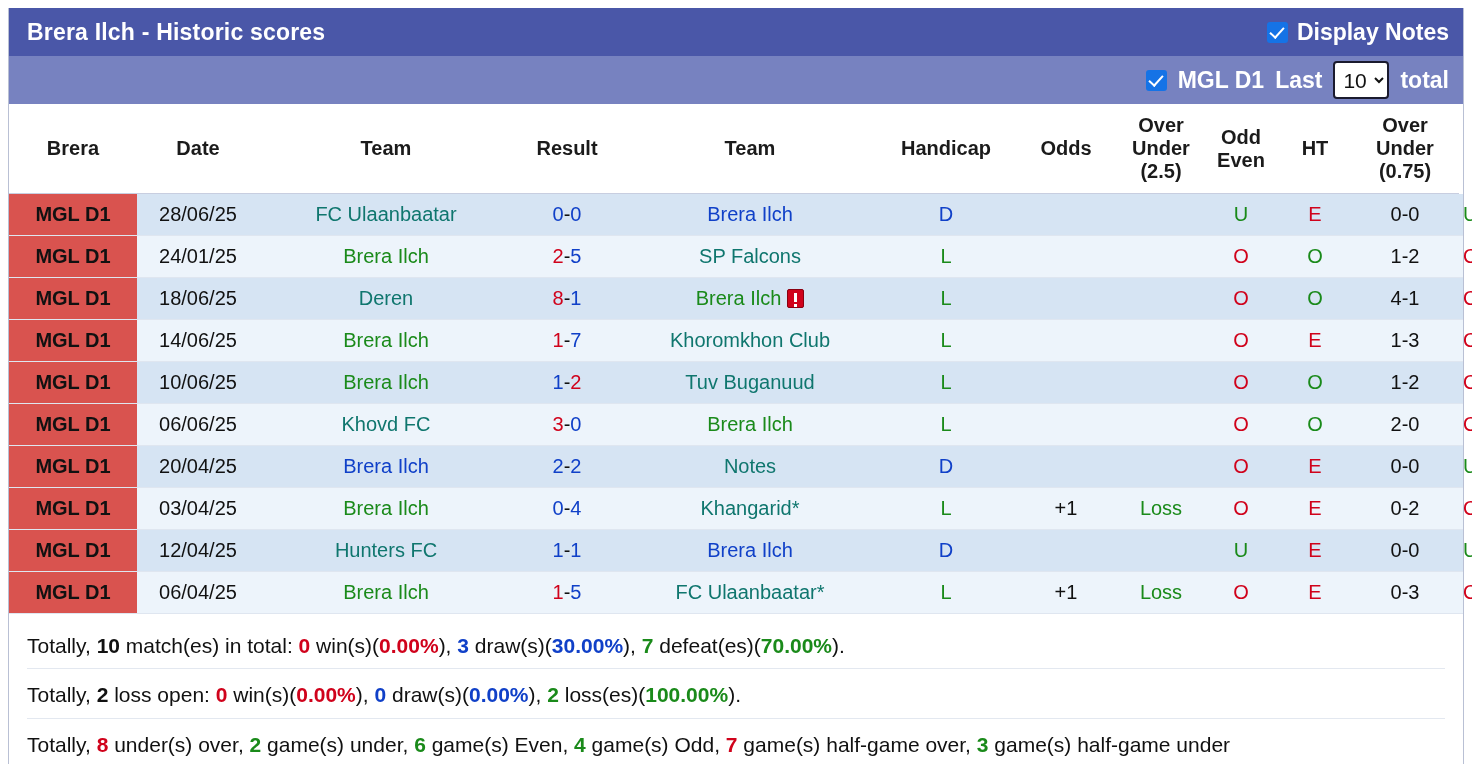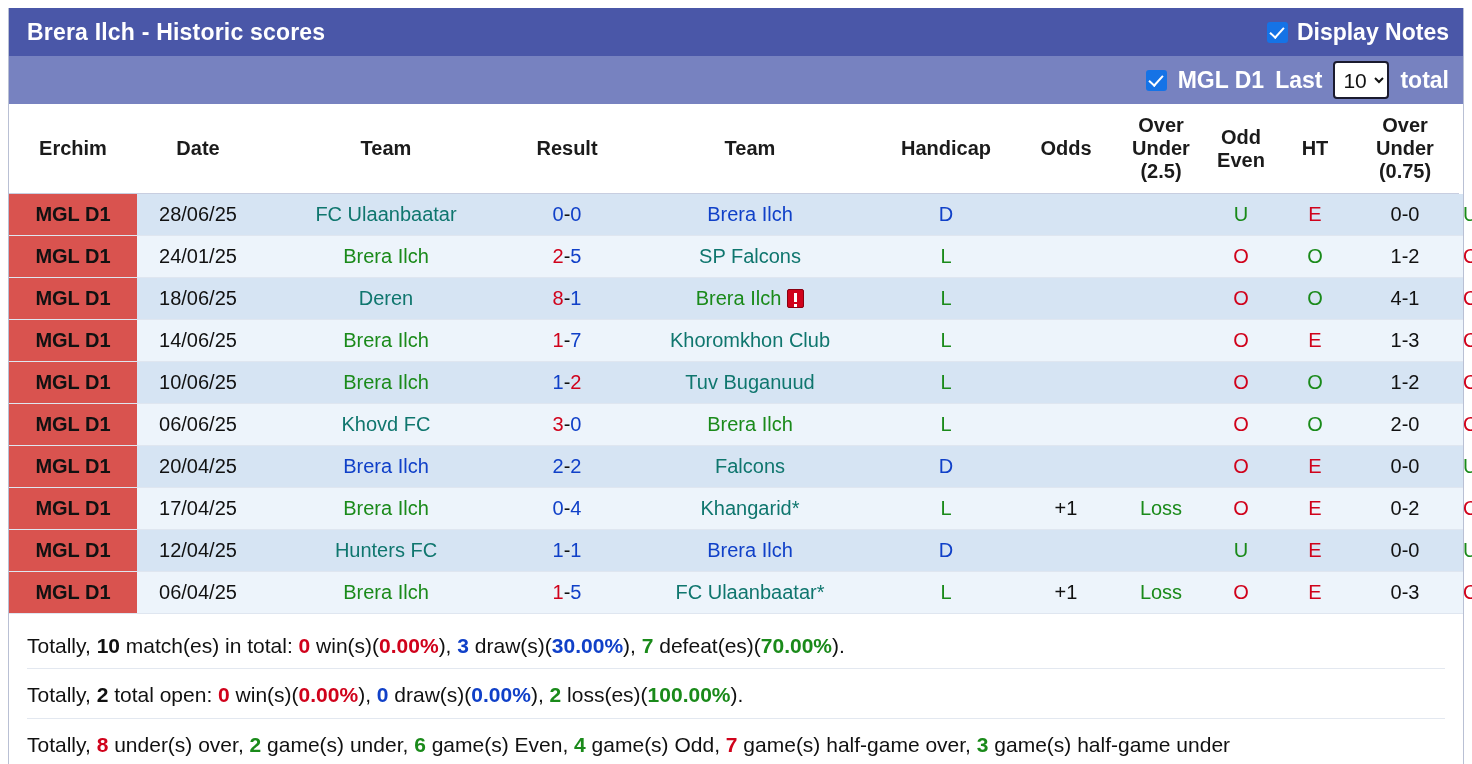--- a/index.html
+++ b/index.html
@@ -195,21 +195,21 @@
         <col style="width:258px">
         <col style="width:134px">
         <col style="width:106px">
         <col style="width:84px">
         <col style="width:76px">
         <col style="width:72px">
         <col style="width:108px">
       </colgroup>
       <thead>
         <tr>
-          <th>Erchim</th>
+          <th>Brera</th>
           <th>Date</th>
           <th>Team</th>
           <th>Result</th>
           <th>Team</th>
           <th>Handicap</th>
           <th>Odds</th>
           <th>
             <span>Over</span><br>
             <span>Under</span><br>
             <span>(2.5)</span>
@@ -309,32 +309,32 @@
             <td><span class="red">O</span></td>
             <td><span class="green">O</span></td>
             <td>2-0</td>
             <td><span class="red">O</span></td>
           </tr>
           <tr class="row-odd">
             <td class="matchcell">MGL D1</td>
             <td>20/04/25</td>
             <td><span class="blue">Brera Ilch</span></td>
             <td><span class="blue">2</span><span class="scoresep">-</span><span class="blue">2</span></td>
-            <td><span class="black">Falcons</span></td>
+            <td><span class="black">Notes</span></td>
             <td><span class="blue">D</span></td>
             <td></td>
             <td></td>
             <td><span class="red">O</span></td>
             <td><span class="red">E</span></td>
             <td>0-0</td>
             <td><span class="green">U</span></td>
           </tr>
           <tr class="row-even">
             <td class="matchcell">MGL D1</td>
-            <td>17/04/25</td>
+            <td>03/04/25</td>
             <td><span class="green">Brera Ilch</span></td>
             <td><span class="blue">0</span><span class="scoresep">-</span><span class="blue">4</span></td>
             <td><span class="black">Khangarid*</span></td>
             <td><span class="green">L</span></td>
             <td>+1</td>
             <td><span class="green">Loss</span></td>
             <td><span class="red">O</span></td>
             <td><span class="red">E</span></td>
             <td>0-2</td>
             <td><span class="red">O</span></td>
@@ -368,21 +368,21 @@
             <td><span class="red">O</span></td>
           </tr>
         </tbody>
     </table>
 
     <div class="summary">
       <p>
         <span>Totally, </span><b>10</b><span> match(es) in total: </span><b class="red">0</b><span> win(s)(</span><b class="red">0.00%</b><span>), </span><b class="blue">3</b><span> draw(s)(</span><b class="blue">30.00%</b><span>), </span><b class="green">7</b><span> defeat(es)(</span><b class="green">70.00%</b><span>).</span>
       </p>
       <p>
-        <span>Totally, </span><b>2</b><span> total open: </span><b class="red">0</b><span> win(s)(</span><b class="red">0.00%</b><span>), </span><b class="blue">0</b><span> draw(s)(</span><b class="blue">0.00%</b><span>), </span><b class="green">2</b><span> loss(es)(</span><b class="green">100.00%</b><span>).</span>
+        <span>Totally, </span><b>2</b><span> loss open: </span><b class="red">0</b><span> win(s)(</span><b class="red">0.00%</b><span>), </span><b class="blue">0</b><span> draw(s)(</span><b class="blue">0.00%</b><span>), </span><b class="green">2</b><span> loss(es)(</span><b class="green">100.00%</b><span>).</span>
       </p>
       <p>
         <span>Totally, </span><b class="red">8</b><span> under(s) over, </span><b class="green">2</b><span> game(s) under, </span><b class="green">6</b><span> game(s) Even, </span><b class="green">4</b><span> game(s) Odd, </span><b class="red">7</b><span> game(s) half-game over, </span><b class="green">3</b><span> game(s) half-game under</span>
       </p>
     </div>
 
   </div>
 </div>
 
 </body></html>

